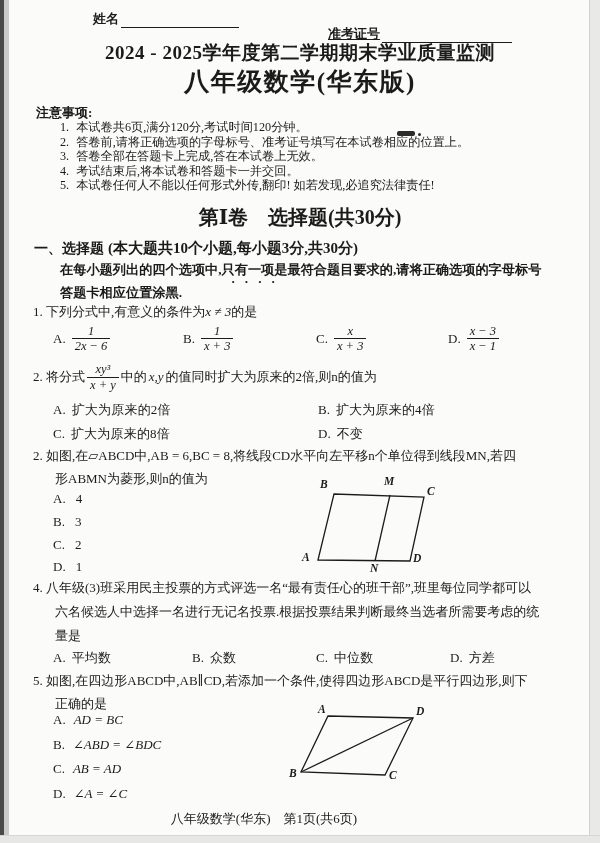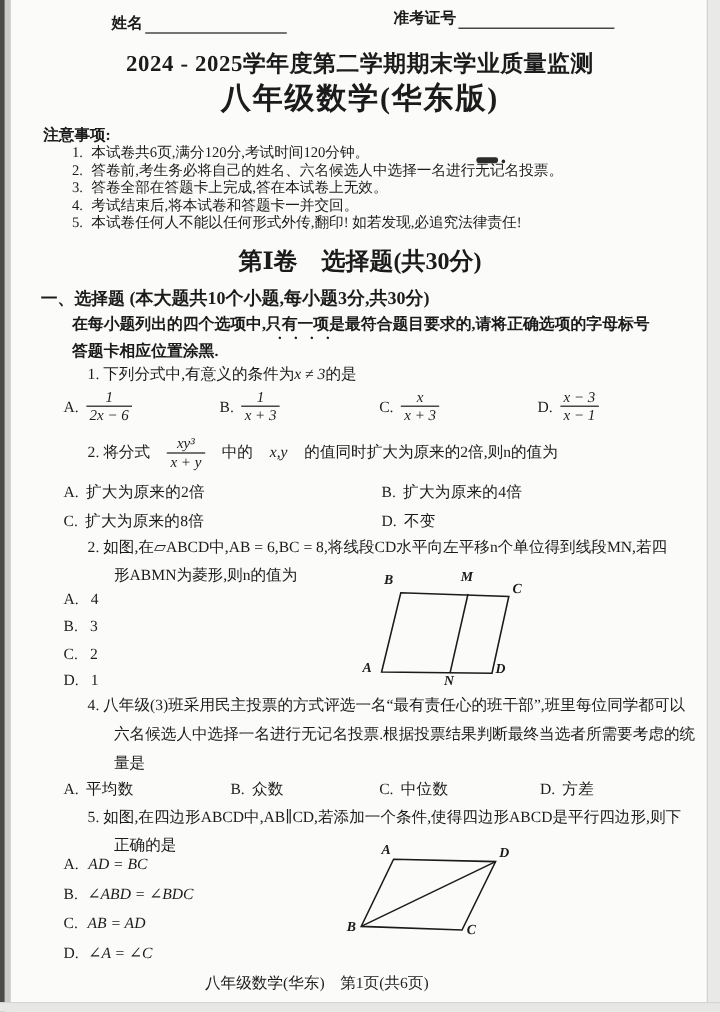--- a/index.html
+++ b/index.html
@@ -23,21 +23,21 @@
   .notice-heading{font-size:13px;font-weight:bold;}
   .notice-item{font-size:12.2px;line-height:14.6px;display:flex;gap:7px;}
   .ink-blob{position:absolute;background:#2b2b2b;border-radius:2px;}
   
   .part-title{left:0;width:600px;text-align:center;font-size:20px;font-weight:bold;}
   .list-heading{font-size:14px;font-weight:bold;}
   .list-note{font-size:15px;font-weight:bold;}
   .instr{font-size:13.2px;font-weight:bold;}
   .dots{font-size:13px;font-weight:bold;letter-spacing:9px;}
   
-  .stem{font-size:13px;margin-left:40px;}
+  .stem{font-size:13px;}
   .math{font-style:italic;}
   .opt{position:absolute;display:flex;align-items:center;gap:6px;font-size:13px;}
   .opt .otext{letter-spacing:.2px;}
   .frac{display:inline-flex;flex-direction:column;align-items:center;
         font-style:italic;font-size:12.5px;line-height:1.15;}
   .frac .den{border-top:1px solid #1b1b1b;}
   .frac .num,.frac .den{padding:0 3px;}
   
   .figure{position:absolute;}
   .figure svg{position:absolute;left:0;}
@@ -51,37 +51,37 @@
 
   <div class="edge-left-dark"></div>
   <div class="edge-left-gray"></div>
   <div class="edge-right"></div>
   <div class="edge-bottom"></div>
 
   <div class="abs fill-group" style="left:93px;top:10px;">
     <span>姓名</span>
     <span class="blank-line" style="width:118px;"></span>
   </div>
-  <div class="abs fill-group" style="left:328px;top:6px;">
+  <div class="abs fill-group" style="left:328px;top:25px;text-decoration:underline;">
     <span>准考证号</span>
     <span class="blank-line" style="width:130px;"></span>
   </div>
 
   <div class="abs doc-title" style="top:40px;">2024 - 2025学年度第二学期期末学业质量监测</div>
   <div class="abs doc-subtitle" style="top:65px;">八年级数学(华东版)</div>
 
   <div class="abs notice-heading" style="left:36px;top:104px;">注意事项:</div>
   <div class="abs" style="left:60px;top:120px;">
     <div class="notice-item">
       <span>1.</span>
       <span>本试卷共6页,满分120分,考试时间120分钟。</span>
     </div>
     <div class="notice-item">
       <span>2.</span>
-      <span>答卷前,考生务必将自己的姓名、六名候选人中选择一名进行无记名投票。</span>
+      <span>答卷前,请将正确选项的字母标号、准考证号填写在本试卷相应的位置上。</span>
     </div>
     <div class="notice-item">
       <span>3.</span>
       <span>答卷全部在答题卡上完成,答在本试卷上无效。</span>
     </div>
     <div class="notice-item">
       <span>4.</span>
       <span>考试结束后,将本试卷和答题卡一并交回。</span>
     </div>
     <div class="notice-item">
@@ -127,21 +127,21 @@
     </span>
   </div>
   <div class="opt" style="left:448px;top:324px;">
     <span>D.</span>
     <span class="frac">
       <span class="num">x − 3</span>
       <span class="den">x − 1</span>
     </span>
   </div>
 
-  <div class="abs stem" style="left:33px;top:358px;display:flex;align-items:center;gap:14px;height:38px;">
+  <div class="abs stem" style="left:33px;top:358px;display:flex;align-items:center;gap:2px;height:38px;">
     <span>2. 将分式</span>
     <span class="frac">
       <span class="num">xy³</span>
       <span class="den">x + y</span>
     </span>
     <span>中的</span>
       <span class="math">x,y</span>
       <span>的值同时扩大为原来的2倍,则n的值为</span>
   </div>
   <div class="opt" style="left:53px;top:401px;">

